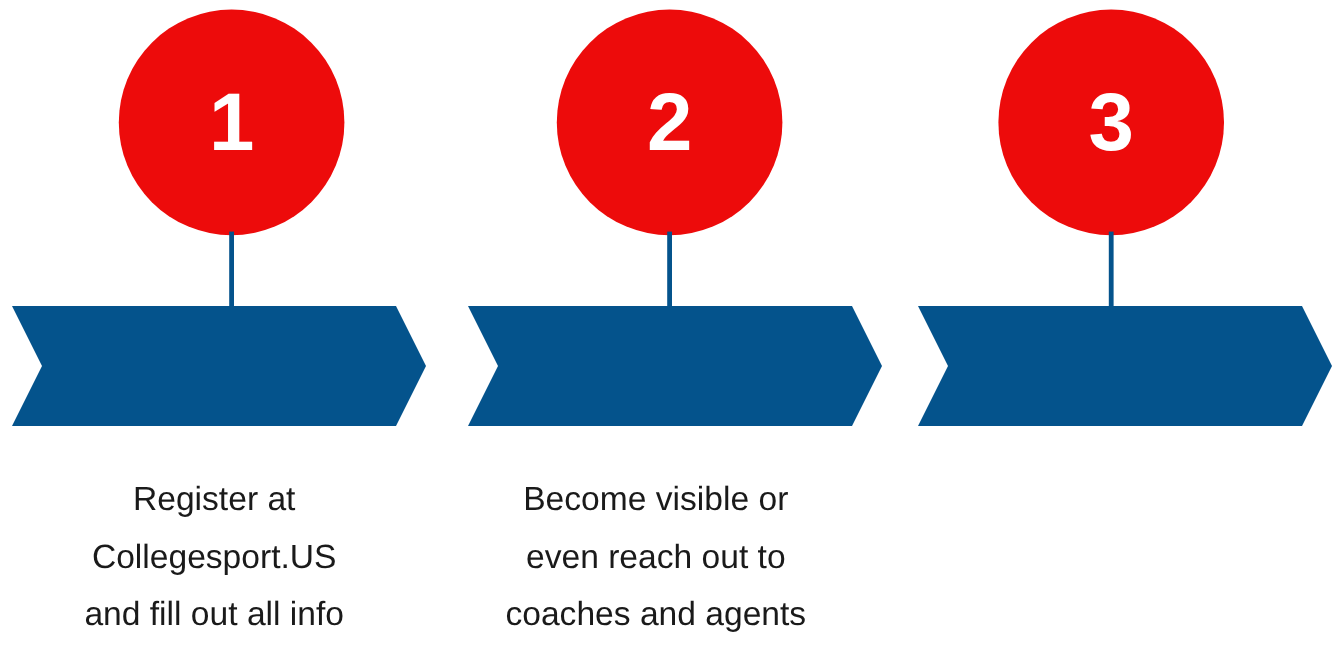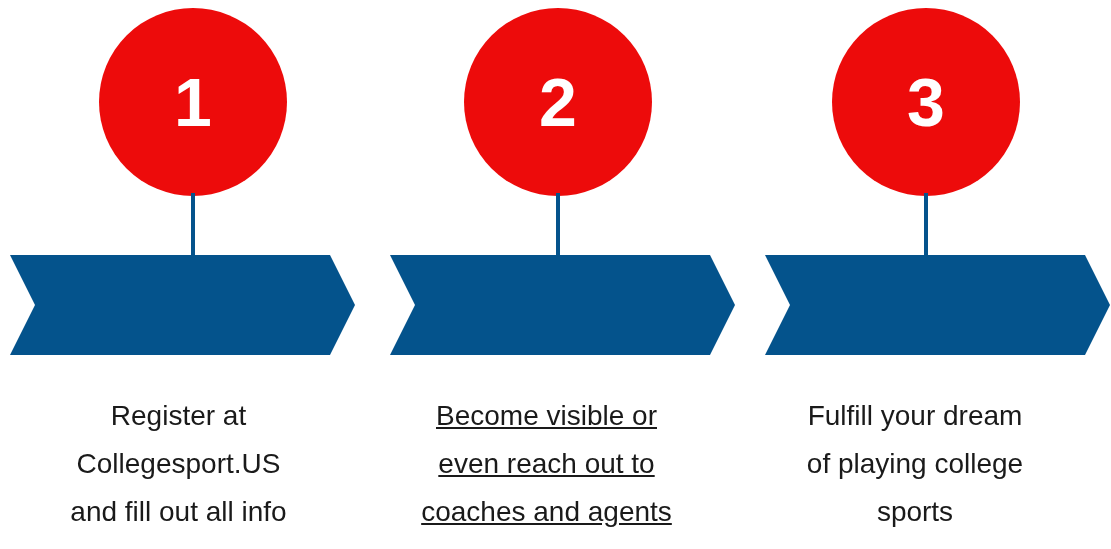--- a/index.html
+++ b/index.html
@@ -81,21 +81,21 @@
     position: absolute;
     top: 392px;
     width: 100%;
     text-align: center;
     font-size: 28px;
     line-height: 48px;
     color: #1a1a1a;
     white-space: pre-line;
   }
   .step-1 .caption { left: -4px; }
-  .step-2 .caption { left: -16px; text-decoration: underline; }
+  .step-2 .caption { left: -16px; }
   .step-3 .caption { left: -18px; }
 </style>
 </head>
 <body>
 
 <div class="infographic">
 
   <div class="step step-1">
 
     <div class="circle" style="background:#ED0B0B;">
@@ -141,18 +141,15 @@
     </div>
 
     <div class="connector" style="background:#04538C;"></div>
 
     <div class="chevron-wrap">
       <svg viewBox="0 0 345 100" preserveAspectRatio="none" aria-hidden="true">
         <polygon points="0,0 320,0 345,50 320,100 0,100 25,50" fill="#04538C"></polygon>
       </svg>
     </div>
 
-    <div class="caption">Fulfill your dream
-of playing college
-sports</div>
   </div>
 
 </div>
 
 </body></html>

